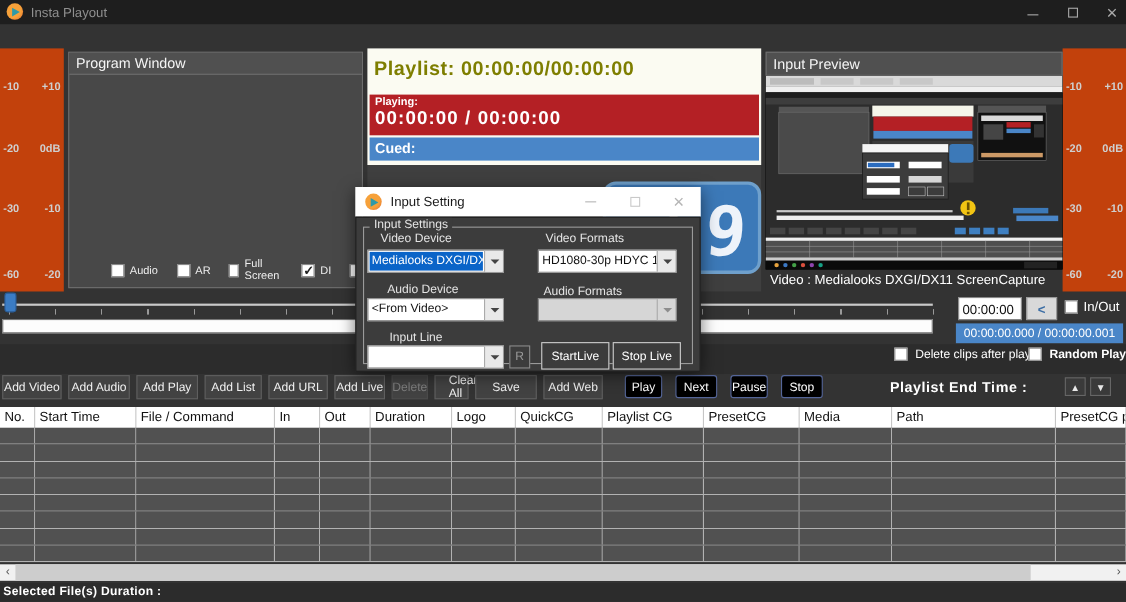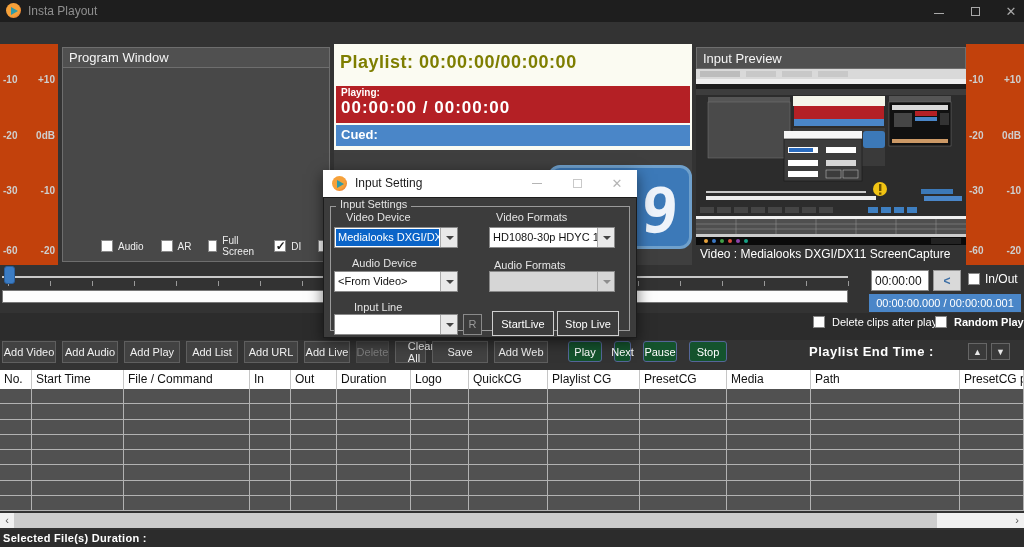--- a/index.html
+++ b/index.html
@@ -90,21 +90,21 @@
   .dark-strip { position:absolute; left:0; top:313px; width:1024px; height:27px; background:#2c2c2c; }
   .opt-check { position:absolute; top:316px; display:flex; gap:7px; align-items:center; }
   .oc1 { left:813px; } .oc2 { left:935px;font-weight:bold; }
   .opt-check .lbl { color:#fff; font-size:11px; }
 
   
   .toolbar { position:absolute; left:2px; top:340px; width:1022px; height:23px; display:flex; align-items:center; }
   .tb-btn { height:22px; background:#424242; border:1px solid #5f5f5f; color:#f0f0f0; font-size:11px;
             display:flex; align-items:center; justify-content:center; margin-right:6px; flex:none; }
   .tb-btn.disabled { color:#7d7d7d; border-color:#4c4c4c; }
-  .tb-blue { height:21px; background:#14532d; border:1px solid #569; border-radius:3px; color:#fff;
+  .tb-blue { height:21px; background:#000000; border:1px solid #569; border-radius:3px; color:#fff;
              font-size:11px; display:flex; align-items:center; justify-content:center; margin-right:12px; flex:none; }
   .end-label { position:absolute; left:807px; top:4px; color:#fff; font-weight:bold; font-size:13px; letter-spacing:0.5px; }
   .arrow-btn { position:absolute; top:3px; width:19px; height:17px; background:#3a3a3a; border:1px solid #666;
                color:#e8e8e8; font-size:9px; text-align:center; padding-top:3px; }
   .ab-up { left:966px; } .ab-down { left:989px; }
 
   
   .tbl-header { position:absolute; left:0; top:370px; width:1024px; height:19px; background:#fff; display:flex; }
   .th-cell { height:100%; border-right:1px solid #c6c6c6; color:#111; font-size:12px; padding:2px 0 0 4px;
              overflow:hidden; white-space:nowrap; flex:none; }
@@ -347,21 +347,21 @@
       <div class="tb-btn" style="width: 56px;">Add Audio</div>
       <div class="tb-btn" style="width: 56px;">Add Play</div>
       <div class="tb-btn" style="width: 52px;">Add List</div>
       <div class="tb-btn" style="width: 54px;">Add URL</div>
       <div class="tb-btn" style="width: 46px;">Add Live</div>
       <div class="tb-btn disabled" style="width: 33px;">Delete</div>
       <div class="tb-btn" style="width: 31px; padding-left: 21px;">Clear All</div>
       <div class="tb-btn" style="width: 56px;">Save</div>
       <div class="tb-btn" style="width: 54px;">Add Web</div>
       <div class="tb-blue" style="width: 34px; margin-left: 14px;">Play</div>
-      <div class="tb-blue" style="width: 17px;">Next</div>
+      <div class="tb-blue" style="width: 38px;">Next</div>
       <div class="tb-blue" style="width: 34px;">Pause</div>
       <div class="tb-blue" style="width: 38px;">Stop</div>
       <span class="end-label">Playlist End Time :</span>
     <div class="arrow-btn ab-up">▲</div>
     <div class="arrow-btn ab-down">▼</div>
   </div>
 
   <div class="tbl-header" id="tbl-header">
       <div class="th-cell" style="width: 32px;">No.</div>
       <div class="th-cell" style="width: 92px;">Start Time</div>

